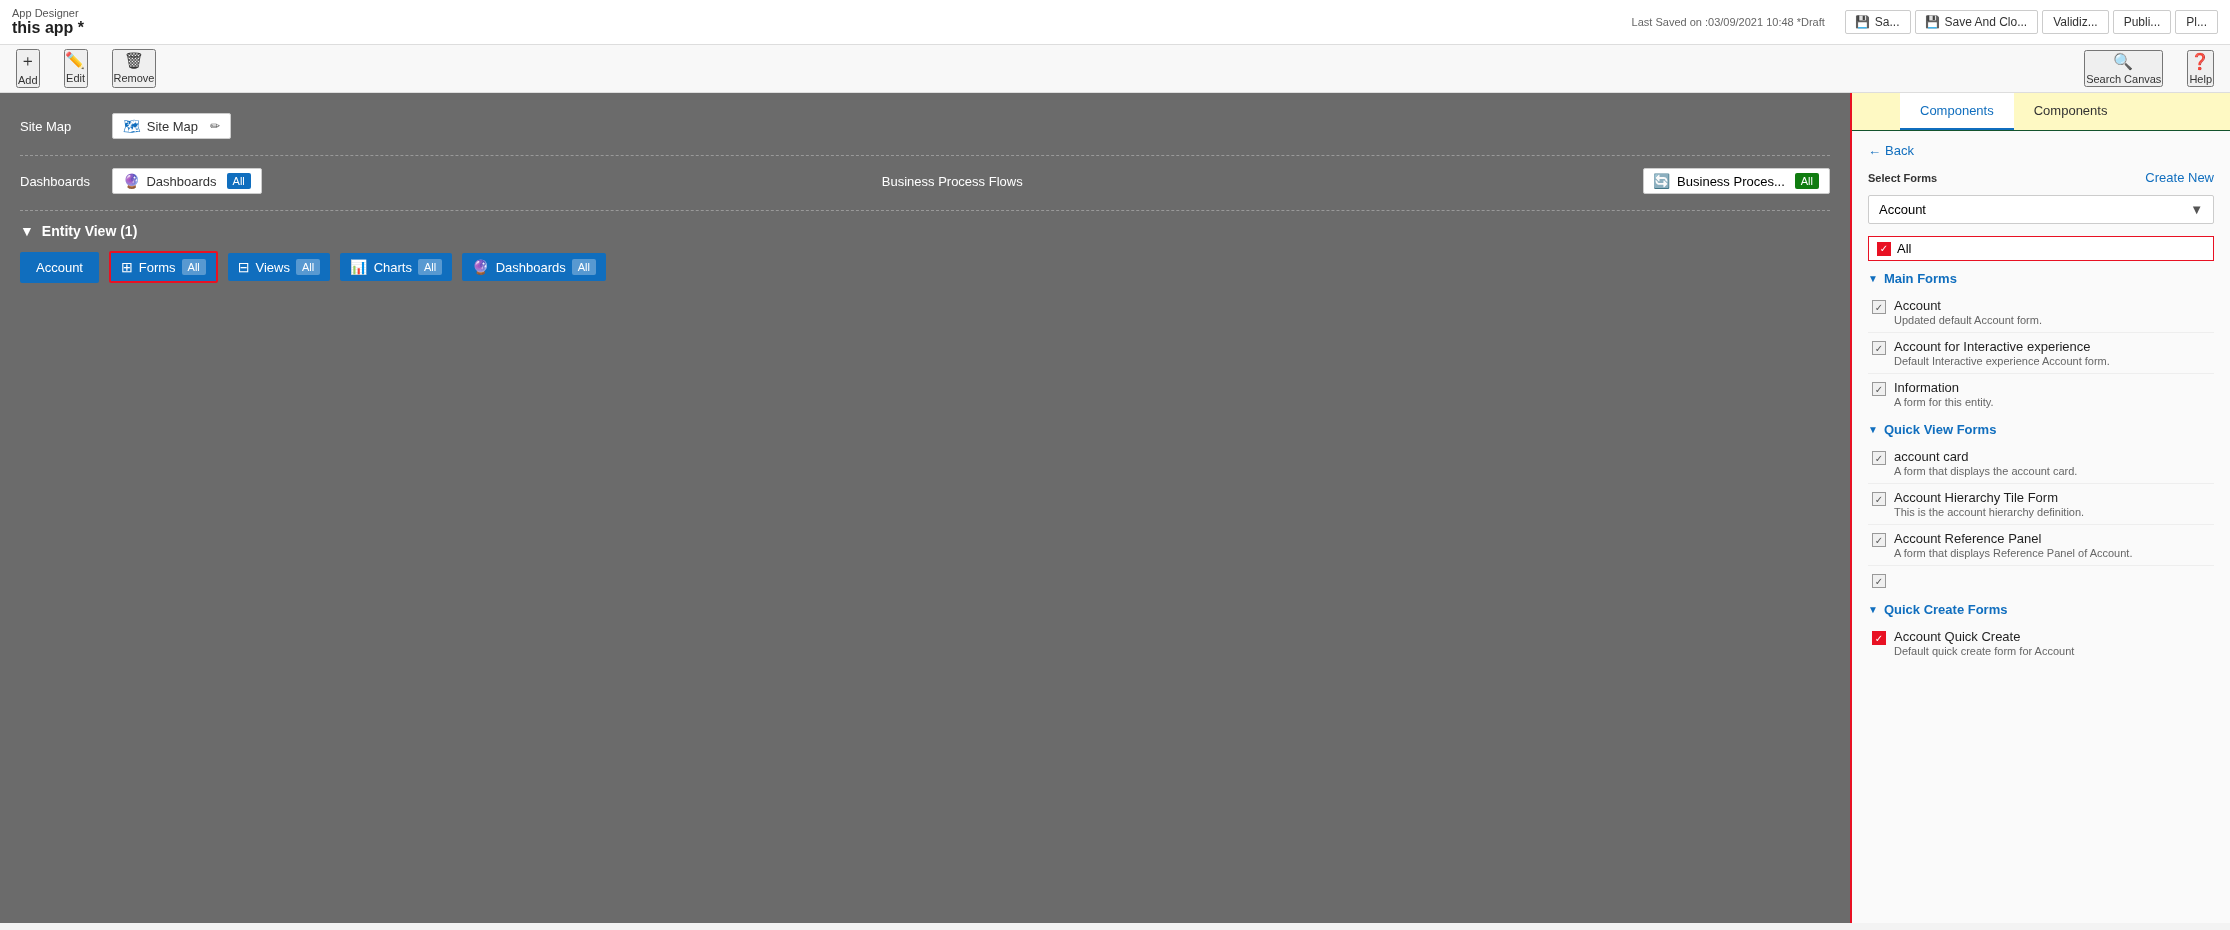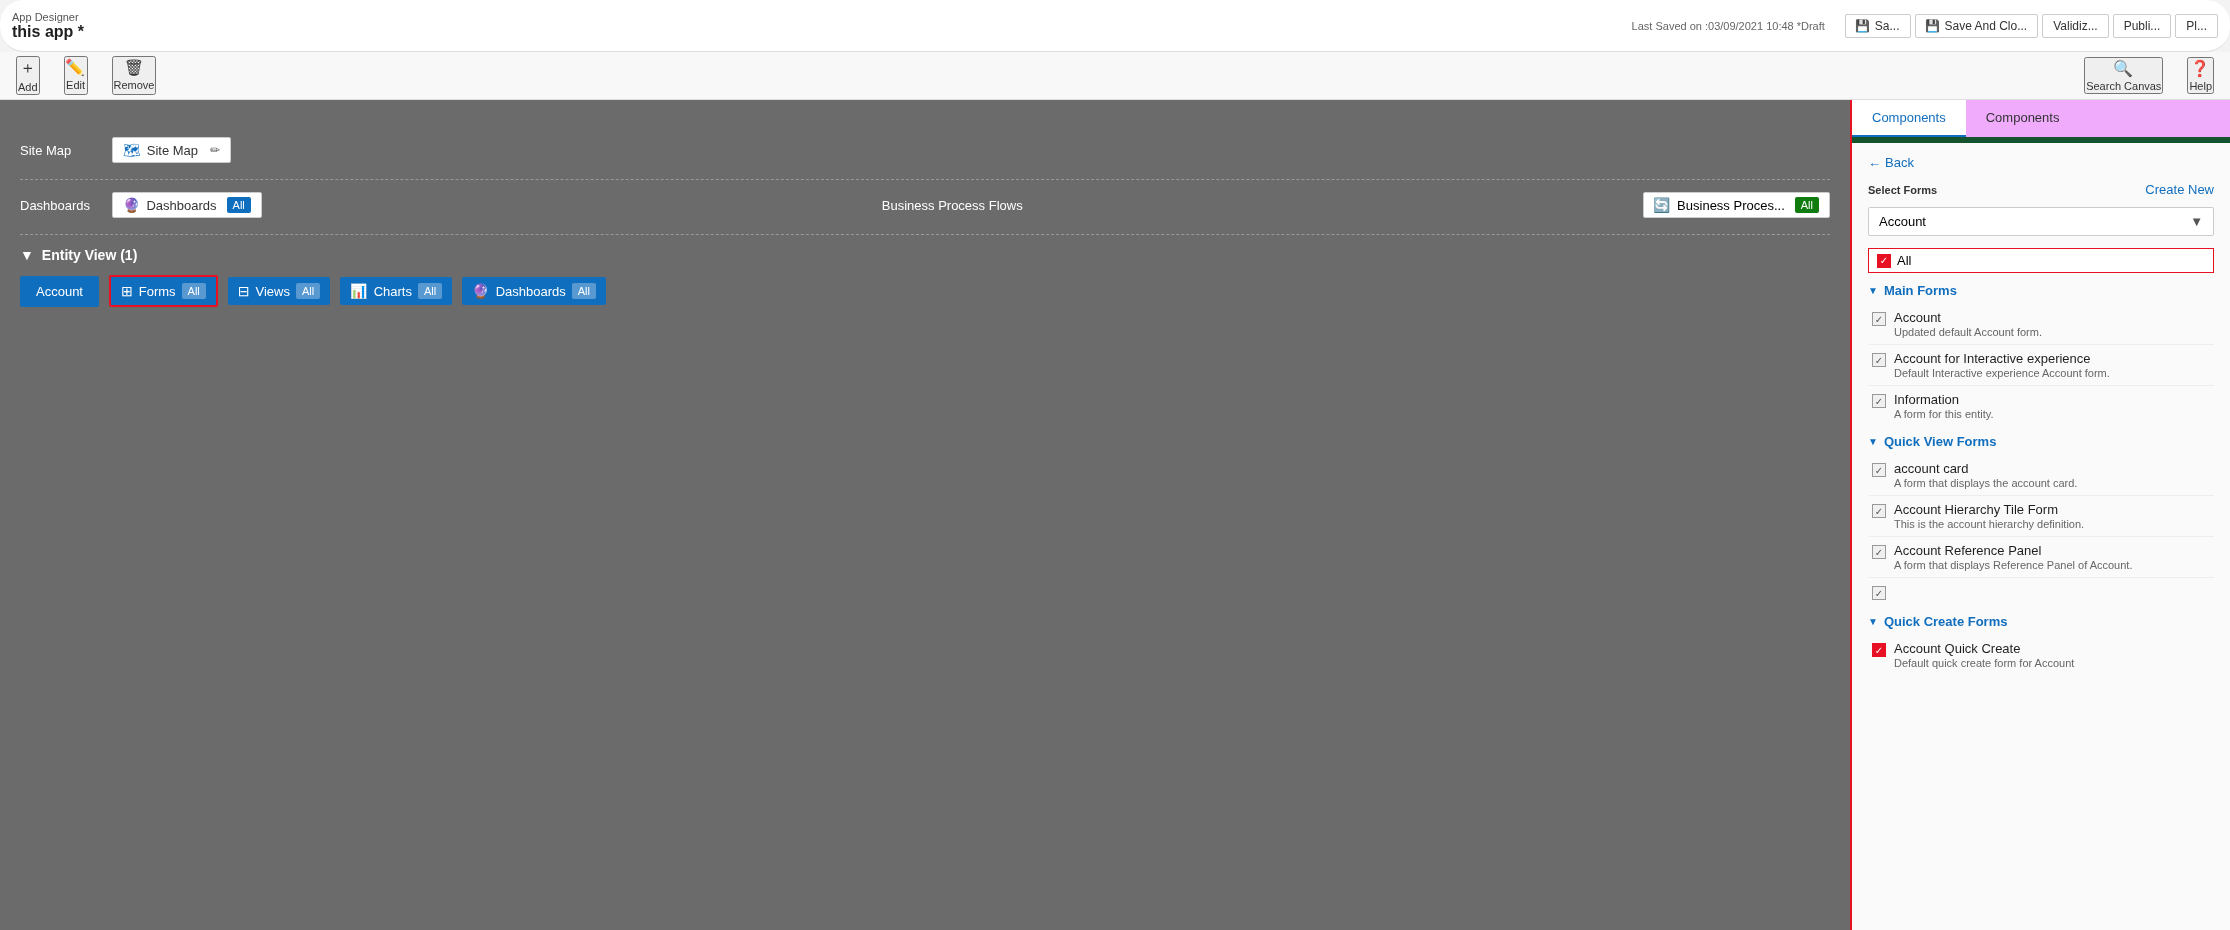--- a/index.html
+++ b/index.html
@@ -6,22 +6,21 @@
     body { font-family: 'Segoe UI', Arial, sans-serif; font-size: 13px; background: #f3f3f3; overflow: hidden; }
 
     
     .title-bar {
       background: #fff;
       border-bottom: 1px solid #ddd;
       padding: 4px 12px;
       display: flex;
       align-items: center;
       justify-content: space-between;
-      height: 52px;
-      border-radius: 24px;
+      height: 45px;
     }
     .title-bar-left { display: flex; flex-direction: column; }
     .title-bar-left .app-label { font-size: 11px; color: #555; }
     .title-bar-left .app-name { font-size: 16px; font-weight: 600; color: #1f1f1f; }
     .title-bar-right { display: flex; align-items: center; gap: 4px; font-size: 12px; color: #555; }
     .title-bar-right .save-info { font-size: 11px; color: #666; margin-right: 16px; margin-left: 18px; }
     .toolbar-btn {
       display: flex; align-items: center; gap: 4px;
       padding: 4px 10px; border: 1px solid #ccc; background: #fff;
       cursor: pointer; border-radius: 2px; font-size: 12px; color: #333;
@@ -57,21 +56,20 @@
       position: relative;
       padding: 20px;
     }
 
     
     .canvas-row {
       display: flex;
       align-items: center;
       margin-bottom: 16px;
       gap: 12px;
-      margin-top: 17px;
     }
     .row-label {
       color: #fff;
       font-size: 13px;
       min-width: 80px;
       font-weight: 500;
     }
     .node-box {
       display: flex;
       align-items: center;
@@ -166,22 +164,23 @@
       background: #fafafa;
       border-left: 2px solid #e81123;
       overflow-y: auto;
       display: flex;
       flex-direction: column;
     }
 
     
     .panel-tabs {
       display: flex;
-      border-bottom: 6px solid #14532d;
-      background: #f0abfc;
+      border-bottom: 1px solid #14532d;
+      background: #fef9c3;
+      padding-left: 48px;
     }
     .panel-tab {
       padding: 10px 20px;
       font-size: 13px;
       cursor: pointer;
       color: #333;
       border-bottom: 2px solid transparent;
     }
     .panel-tab.active {
       border-bottom: 2px solid #106ebe;

